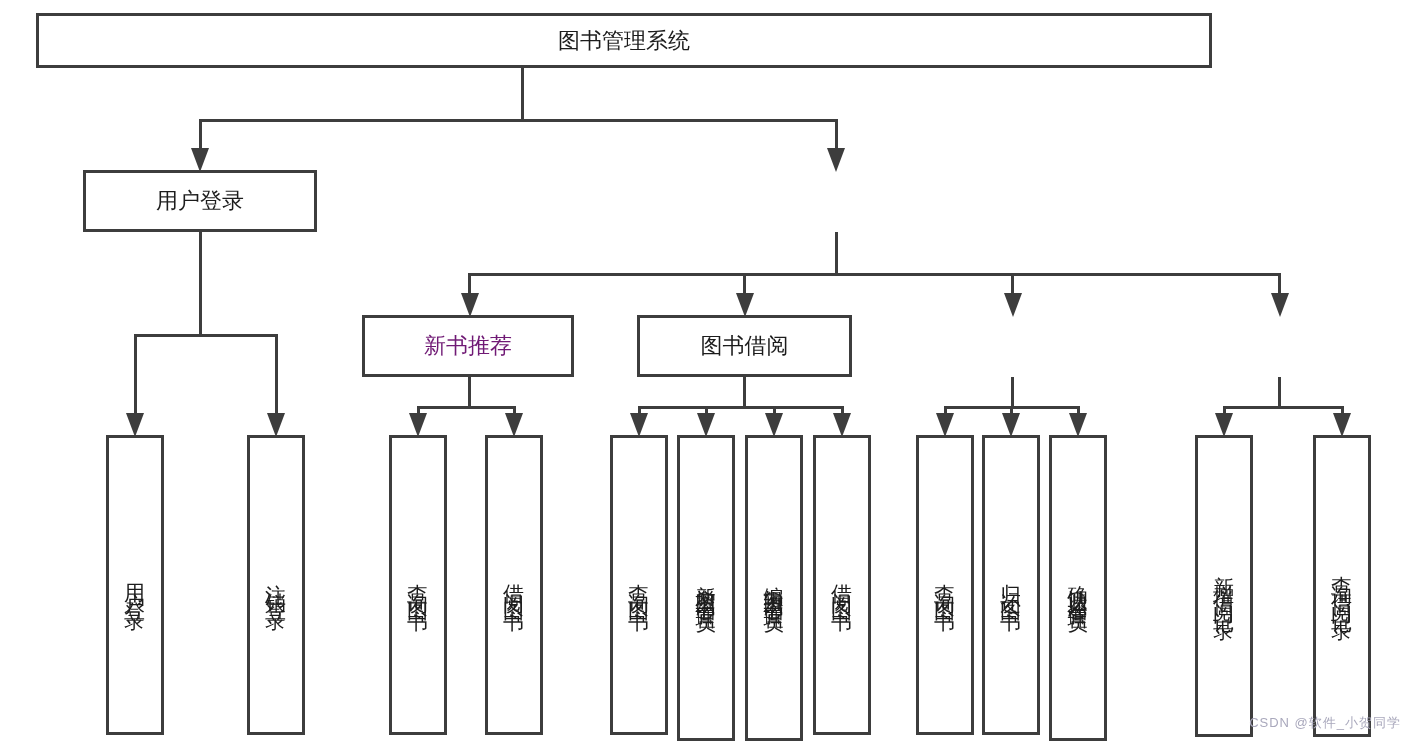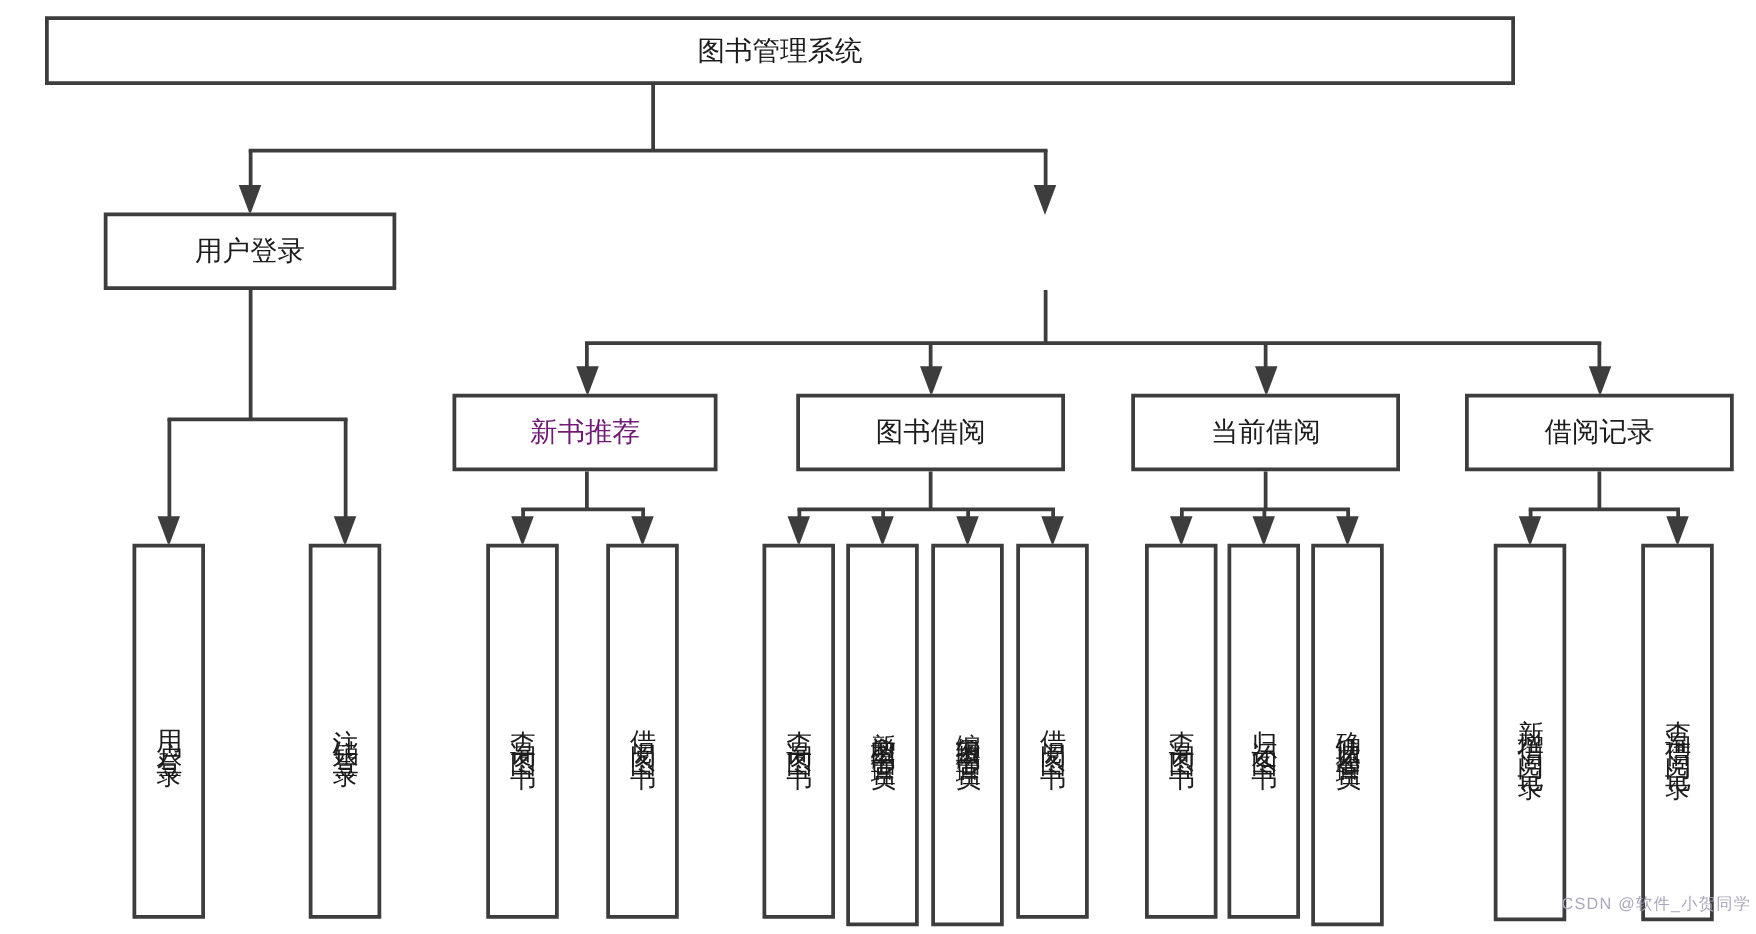--- a/index.html
+++ b/index.html
@@ -61,22 +61,20 @@
 </style>
 </head>
 <body>
 
 <div id="canvas" style="background: rgb(255, 255, 255);">
   <div class="watermark" style="color: rgb(169, 168, 188);">CSDN @软件_小贺同学</div>
 <div class="node" style="left: 12px; top: 13px; width: 1176px; height: 55px; border-color: rgb(61, 61, 61); color: rgb(28, 28, 28); margin-left: 24px;">图书管理系统</div>
     <div class="node" style="left: 83px; top: 170px; width: 234px; height: 62px; border-color: rgb(61, 61, 61); color: rgb(28, 28, 28);">用户登录</div>
     <div class="node" style="left: 362px; top: 315px; width: 212px; height: 62px; border-color: rgb(61, 61, 61); color: #701a75; text-align: center;">新书推荐</div>
     <div class="node" style="left: 637px; top: 315px; width: 215px; height: 62px; border-color: rgb(61, 61, 61); color: rgb(28, 28, 28);">图书借阅</div>
-    <div class="node" style="left: 905px; top: 315px; width: 215px; height: 62px; border-color: rgb(61, 61, 61); color: rgb(28, 28, 28);">当前借阅</div>
-    <div class="node" style="left: 1172px; top: 315px; width: 215px; height: 62px; border-color: rgb(61, 61, 61); color: rgb(28, 28, 28);">借阅记录</div>
     <div class="node node-v" style="left: 106px; top: 435px; width: 58px; height: 300px; border-color: rgb(61, 61, 61); color: rgb(28, 28, 28);">用户登录</div>
     <div class="node node-v" style="left: 247px; top: 435px; width: 58px; height: 300px; border-color: rgb(61, 61, 61); color: rgb(28, 28, 28);">注销登录</div>
     <div class="node node-v" style="left: 389px; top: 435px; width: 58px; height: 300px; border-color: rgb(61, 61, 61); color: rgb(28, 28, 28);">查询图书</div>
     <div class="node node-v" style="left: 485px; top: 435px; width: 58px; height: 300px; border-color: rgb(61, 61, 61); color: rgb(28, 28, 28);">借阅图书</div>
     <div class="node node-v" style="left: 610px; top: 435px; width: 58px; height: 300px; border-color: rgb(61, 61, 61); color: rgb(28, 28, 28);">查询图书</div>
     <div class="node node-v node-long" style="left: 677px; top: 435px; width: 58px; height: 306px; border-color: rgb(61, 61, 61); color: rgb(28, 28, 28);">新增图书（管理员）</div>
     <div class="node node-v node-long" style="left: 745px; top: 435px; width: 58px; height: 306px; border-color: rgb(61, 61, 61); color: rgb(28, 28, 28);">编辑图书（管理员）</div>
     <div class="node node-v" style="left: 813px; top: 435px; width: 58px; height: 300px; border-color: rgb(61, 61, 61); color: rgb(28, 28, 28);">借阅图书</div>
     <div class="node node-v" style="left: 916px; top: 435px; width: 58px; height: 300px; border-color: rgb(61, 61, 61); color: rgb(28, 28, 28);">查询图书</div>
     <div class="node node-v" style="left: 982px; top: 435px; width: 58px; height: 300px; border-color: rgb(61, 61, 61); color: rgb(28, 28, 28);">归还图书</div>

